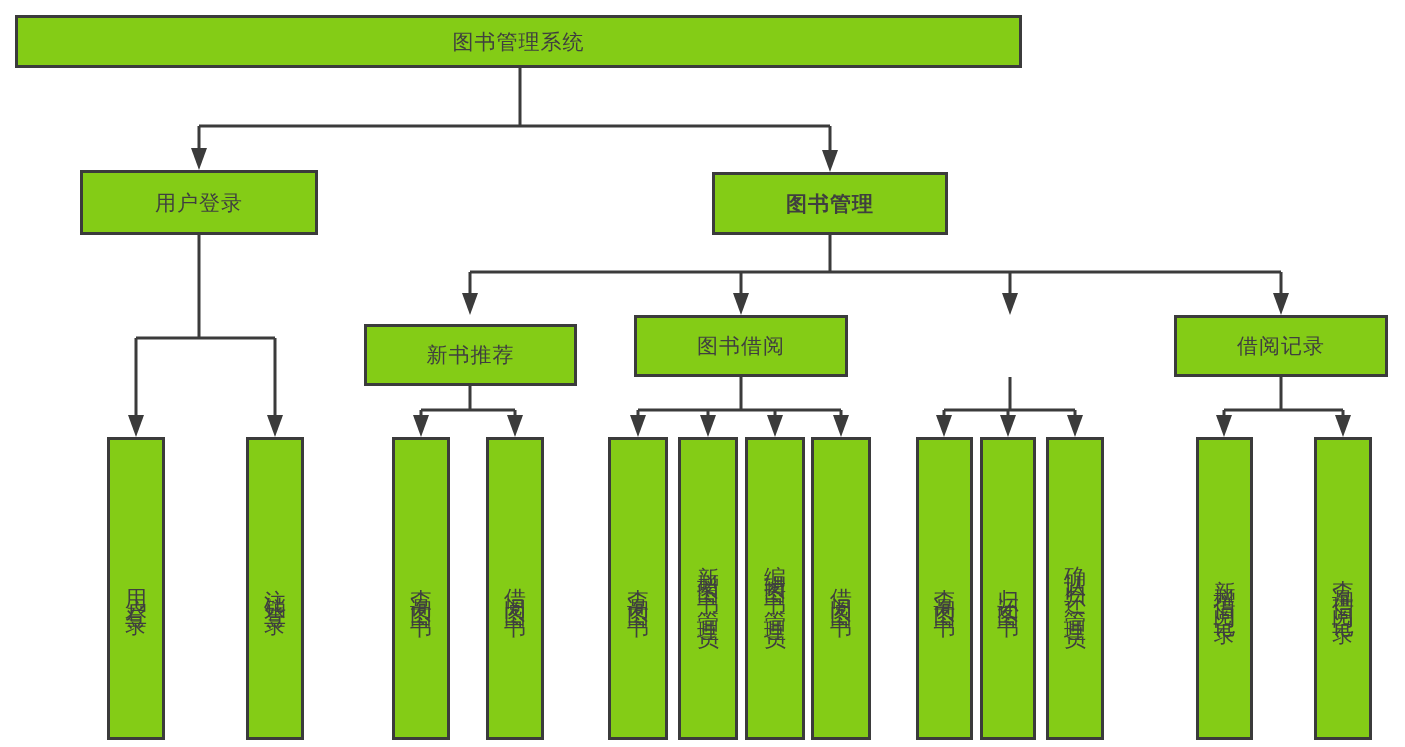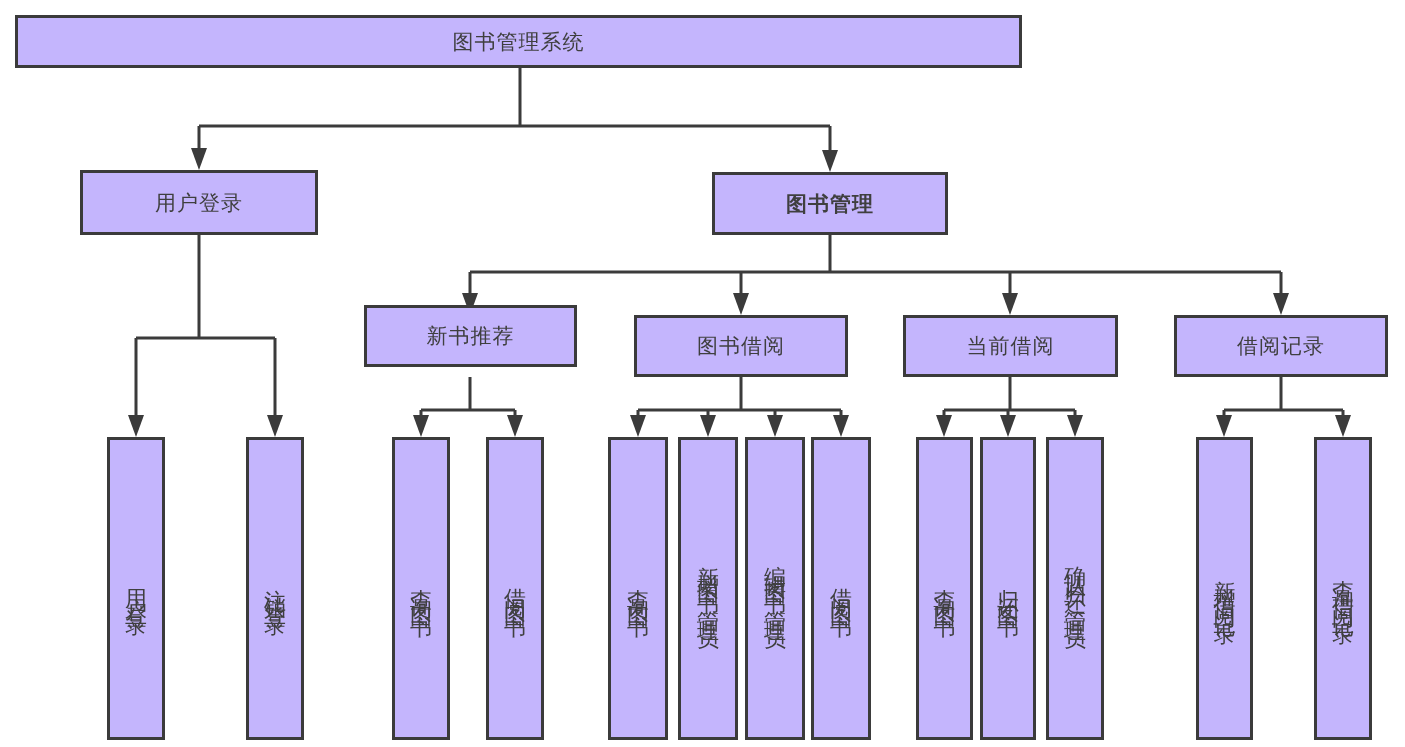--- a/index.html
+++ b/index.html
@@ -4,21 +4,21 @@
 <style>
   html,body{margin:0;padding:0;}
   body{
     width:1405px;height:747px;position:relative;overflow:hidden;
     background:#ffffff;
     font-family:"Liberation Sans","DejaVu Sans",sans-serif;
   }
   #stage{position:absolute;left:0;top:0;width:1405px;height:747px;}
   svg.connectors{position:absolute;left:0;top:0;pointer-events:none;}
   .box{
-    position:absolute;background:#c4b5fd;border:3px solid #3b3b3b;
+    position:absolute;background:#84cc16;border:3px solid #3b3b3b;
     display:flex;align-items:center;justify-content:center;
     box-sizing:border-box;color:#3f3f3f;z-index:2;
   }
   .hbox{font-size:21px;letter-spacing:1px;}
   .root{font-size:21px;}
   .vtext{
     writing-mode:vertical-rl;text-orientation:mixed;
     font-size:22px;letter-spacing:9px;line-height:1;color:#3f3f3f;
     white-space:nowrap;
   }
@@ -76,28 +76,25 @@
     <span>图书管理系统</span>
   </div>
 
   <div class="box hbox" style="left:80px;top:170px;width:238px;height:65px;">
     <span>用户登录</span>
   </div>
   <div class="box hbox" style="left:712px;top:172px;width:236px;height:63px;font-weight:bold;">
     <span>图书管理</span>
   </div>
 
-  <div class="box hbox" style="left:364px;top:305px;width:213px;height:62px;">
+  <div class="box hbox" style="left:364px;top:324px;width:213px;height:62px;">
     <span>新书推荐</span>
   </div>
   <div class="box hbox" style="left:634px;top:315px;width:214px;height:62px;">
     <span>图书借阅</span>
-  </div>
-  <div class="box hbox" style="left:903px;top:315px;width:215px;height:62px;">
-    <span>当前借阅</span>
   </div>
   <div class="box hbox" style="left:1174px;top:315px;width:214px;height:62px;">
     <span>借阅记录</span>
   </div>
 
   <div class="box" style="left:107px;top:437px;width:58px;height:303px;">
     <span class="vtext">用户登录</span>
   </div>
   <div class="box" style="left:246px;top:437px;width:58px;height:303px;">
     <span class="vtext">注销登录</span>

